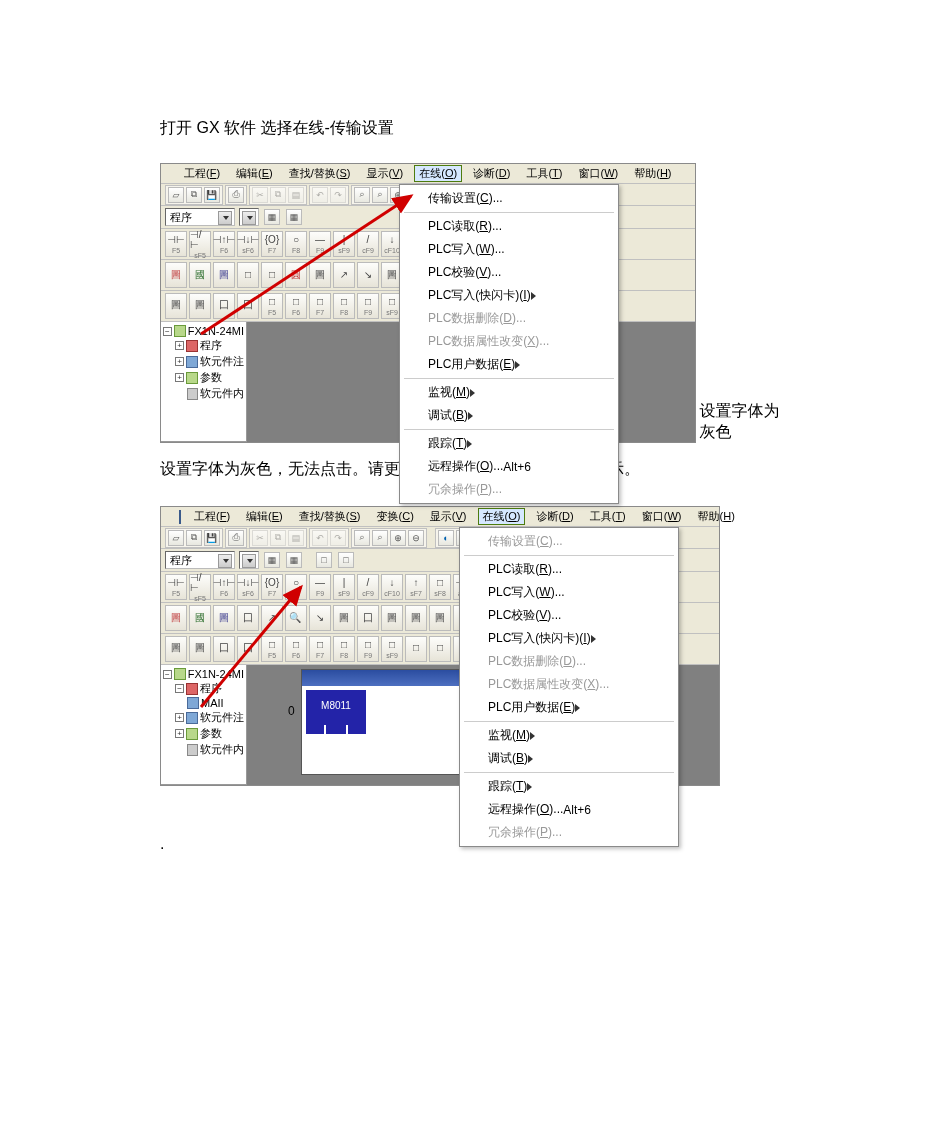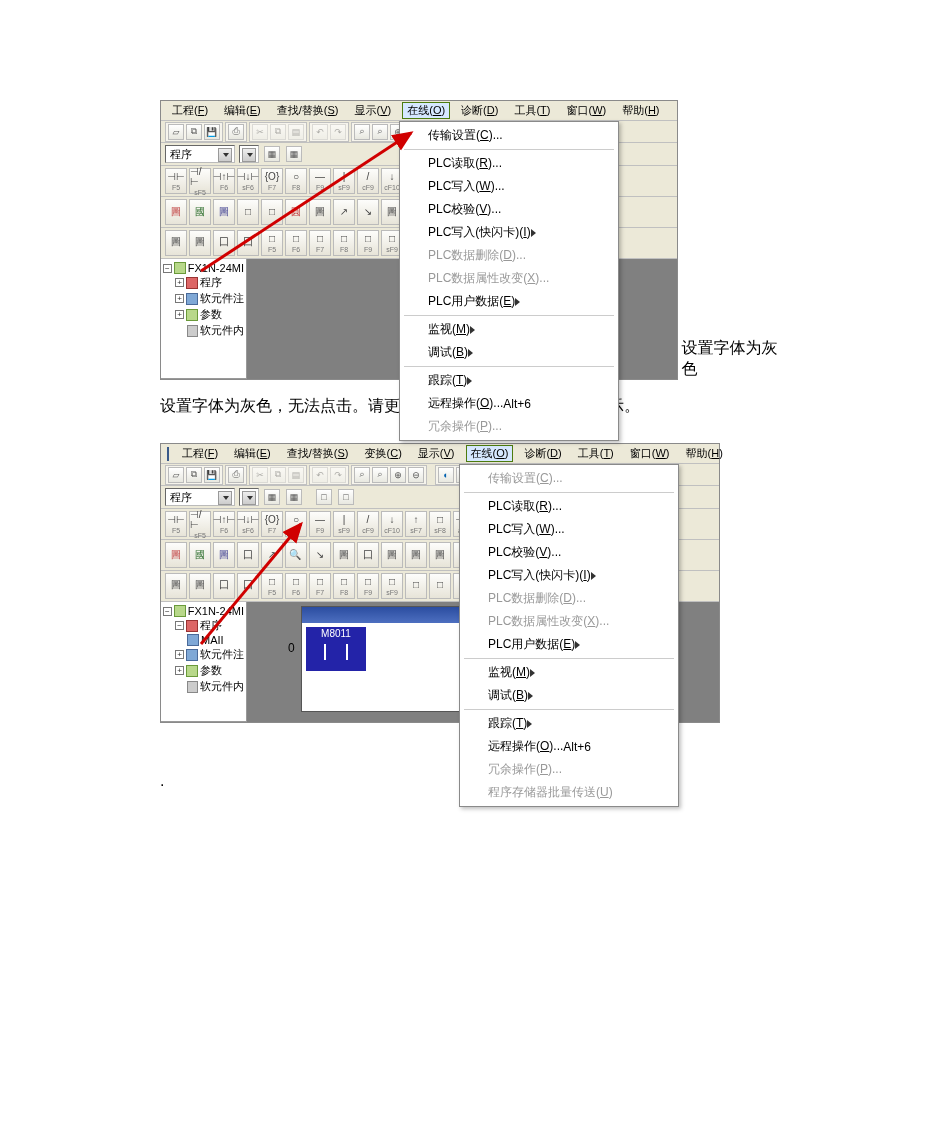--- a/index.html
+++ b/index.html
@@ -12,21 +12,21 @@
   .doc-text2 { font-size: 16px; color: #000; line-height: 2.2; margin: 0 0 20px 0; }
   .fig-wrap { display: flex; align-items: flex-end; margin-bottom: 8px; }
 
   .app {
     width: 560px; border: 1px solid #8a8a8a; background: #f0f0f0;
     position: relative; font-family: "Tahoma","SimSun",sans-serif; font-size: 11px; color: #000;
   }
 
   .menubar {
     display: flex; align-items: center; height: 20px; background: #ece9d8;
-    border-bottom: 1px solid #c0c0c0; padding: 0 6px; gap: 6px;
+    border-bottom: 1px solid #c0c0c0; padding: 0 18px; gap: 6px;
   }
   .menubar .mitem { padding: 1px 5px; white-space: nowrap; }
   .menubar .mitem.selected { background: #d6e8ff; border: 1px solid #4d7c0f; padding: 0 4px; }
   .app-icon {
     width: 14px; height: 14px; background: #5b87c7; border: 1px solid #3a5a8a; margin-right: 2px;
   }
   .u { text-decoration: underline; }
 
   .toolbar {
     display: flex; align-items: center; height: 22px; background: #ece9d8;
@@ -93,21 +93,21 @@
   }
   .ladder-head {
     height: 16px; background: linear-gradient(#2b4da0,#4d6fc0); color: #fff;
     font-size: 10px; padding: 1px 4px; overflow: hidden;
   }
   .ladder-body { position: relative; height: calc(100% - 16px); background: #fff; }
   .dev-cell {
     position: absolute; left: 4px; top: 4px; width: 60px; height: 44px;
     background: #2323a8; color: #fff; text-align: center; font-size: 10px;
   }
-  .dev-cell .dv { background: #2323a8; color: #fff; padding: 1px 0; }
+  .dev-cell .dv { background: #2323a8; color: #fff; padding: 10px 0; }
   .dev-cell .ct {
     margin: 4px auto 0; width: 24px; height: 16px; border-left: 2px solid #fff; border-right: 2px solid #fff;
   }
   .zero { position: absolute; left: -14px; top: 18px; font-size: 12px; color: #000; }
 
   .menu {
     position: absolute; top: 20px; background: #fff; border: 1px solid #8a8a8a;
     box-shadow: 2px 2px 4px rgba(0,0,0,.25); width: 220px; padding: 2px 0; z-index: 50;
   }
   .menu .row {
@@ -122,20 +122,21 @@
 
   .arrow-svg { position: absolute; pointer-events: none; z-index: 60; }
 
   .inline-text { font-size: 16px; color: #000; padding-left: 4px; }
 </style>
 </head>
 <body>
 
 <div class="page">
 
+  <p class="doc-text">打开 GX 软件  选择在线-传输设置</p>
 
   <div class="fig-wrap">
     <div class="app" id="app1">
 
       <div class="menubar" id="menubar1">
           <span class="mitem">工程(<span class="u">F</span>)</span>
           <span class="mitem">编辑(<span class="u">E</span>)</span>
           <span class="mitem">查找/替换(<span class="u">S</span>)</span>
           <span class="mitem">显示(<span class="u">V</span>)</span>
           <span class="mitem selected">在线(<span class="u">O</span>)</span>
@@ -783,23 +784,20 @@
           <span>跟踪(<span class="u">T</span>)</span>
           <span class="arrw"></span>
         </div>
         <div class="row">
           <span>远程操作(<span class="u">O</span>)...</span>
           <span>Alt+6</span>
         </div>
         <div class="row dis">
           <span>冗余操作(<span class="u">P</span>)...</span>
         </div>
-        <div class="row dis">
-          <span>程序存储器批量传送(<span class="u">U</span>)</span>
-        </div>
       </div>
 
     <svg class="arrow-svg" style="left:0;top:0;width:560px;height:320px;">
       <defs>
           <marker id="ah2" markerWidth="8" markerHeight="8" refX="6" refY="3" orient="auto">
         <path d="M0,0 L7,3 L0,6 Z" fill="#d00000"></path>
           </marker>
         </defs>
       <line x1="40" y1="200" x2="140" y2="80" stroke="#d00000" stroke-width="3" marker-end="url(#ah2)"></line>
     </svg>

